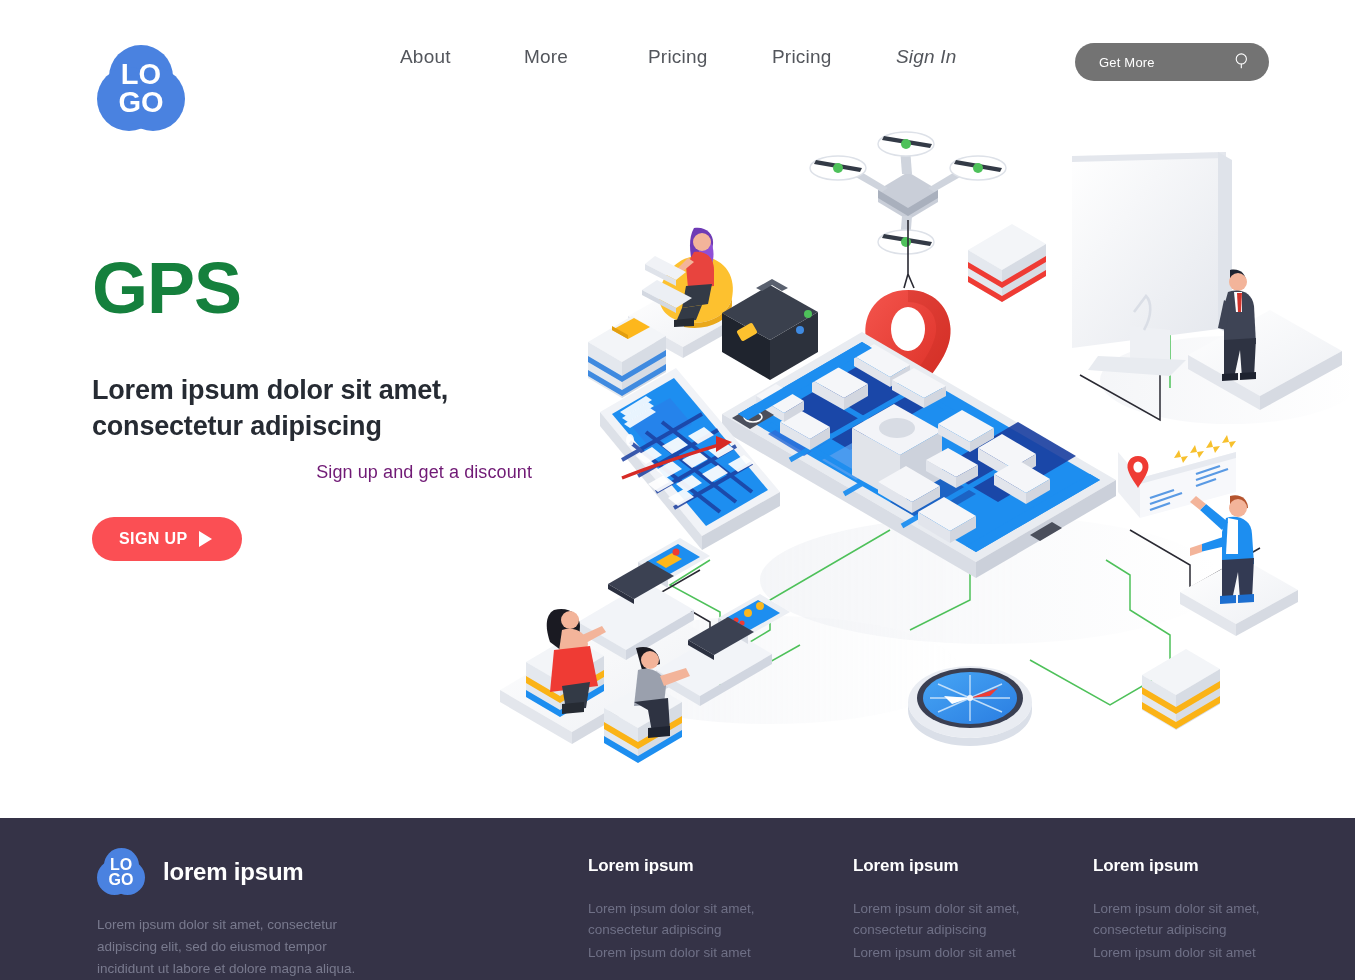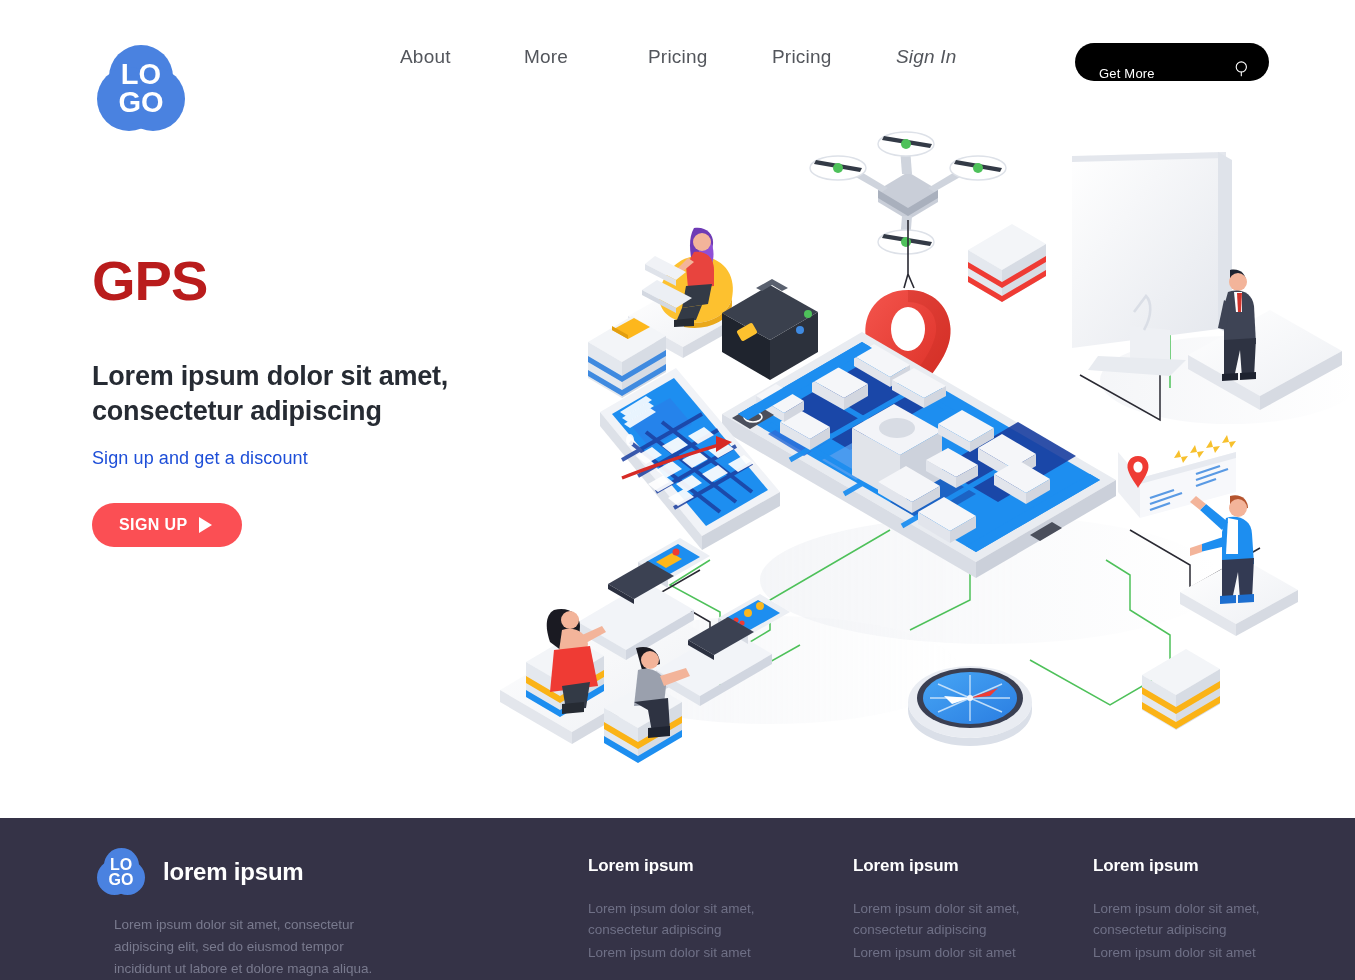--- a/index.html
+++ b/index.html
@@ -46,42 +46,42 @@
   }
   .nav-item:nth-child(1){ width:124px; }
   .nav-item:nth-child(2){ width:124px; }
   .nav-item:nth-child(3){ width:124px; }
   .nav-item:nth-child(4){ width:124px; }
   .nav-item:nth-child(5){ width:130px;font-style:italic; }
 
   .get-more {
     position:absolute; right:86px; top:43px;
     width:194px; height:38px; border-radius:19px;
-    background:#000000; color:#fff;
-    display:flex; align-items:flex-end; justify-content:space-between;
+    background:#737373; color:#fff;
+    display:flex; align-items:center; justify-content:space-between;
     padding:0 18px 0 24px; cursor:pointer;
   }
   .get-more-label { font-size:13px; letter-spacing:0.2px; }
   .search-icon-svg { width:17px; height:17px; }
 
   
   .hero {
     position:absolute; left:92px; top:255px; width:440px;
   }
   .hero-title {
-    font-size:56px; font-weight:bold; color:#b91c1c;
+    font-size:72px; font-weight:bold; color:#15803d;
     line-height:0.92; letter-spacing:-1px;
   }
   .hero-title .l2 { display:block; }
   .hero-sub {
     margin-top:52px; font-size:27px; font-weight:bold; color:#262b33;
     line-height:1.32; letter-spacing:-0.2px;
   }
   .hero-note {
-    margin-top:18px; font-size:18px; color:#1d4ed8; letter-spacing:0.1px;
+    margin-top:18px; font-size:18px; color:#701a75; letter-spacing:0.1px;text-align:right;
   }
   .signup-btn {
     margin-top:34px; width:150px; height:44px; border-radius:22px;
     background:#fb4f54; color:#fff;
     display:flex; align-items:center; gap:11px;
     padding-left:27px; cursor:pointer;
   }
   .signup-label { font-size:16px; font-weight:bold; letter-spacing:0.4px; }
   .play-tri {
     width:0; height:0; border-left:13px solid #fff;
@@ -107,21 +107,21 @@
   .flc2 { width:35px; height:35px; left:0px; top:12px; }
   .flc3 { width:35px; height:35px; left:13px; top:12px; }
   .f-logo-text {
     position:absolute; left:0; top:0; width:48px; height:48px; z-index:3;
     color:#fff; font-weight:bold; font-size:16px; line-height:0.95;
     display:flex; flex-direction:column; justify-content:center; align-items:center;
   }
   .f-brand { font-size:24px; font-weight:bold; color:#fff; letter-spacing:-0.2px; }
   .f-about {
     position:absolute; left:97px; top:96px; width:290px;
-    font-size:13.5px; color:#797a8e; line-height:1.62;margin-left:17px;
+    font-size:13.5px; color:#797a8e; line-height:1.62;
   }
   .f-col { position:absolute; top:38px; width:230px; }
   .f-col1 { left:588px; }
   .f-col2 { left:853px; }
   .f-col3 { left:1093px; }
   .f-col-title { font-size:17px; font-weight:bold; color:#fff; letter-spacing:-0.1px; }
   .f-col-line {
     margin-top:22px; font-size:13.5px; color:#6f7086; line-height:1.58;
   }
   .f-col-line.second { margin-top:1px; }

